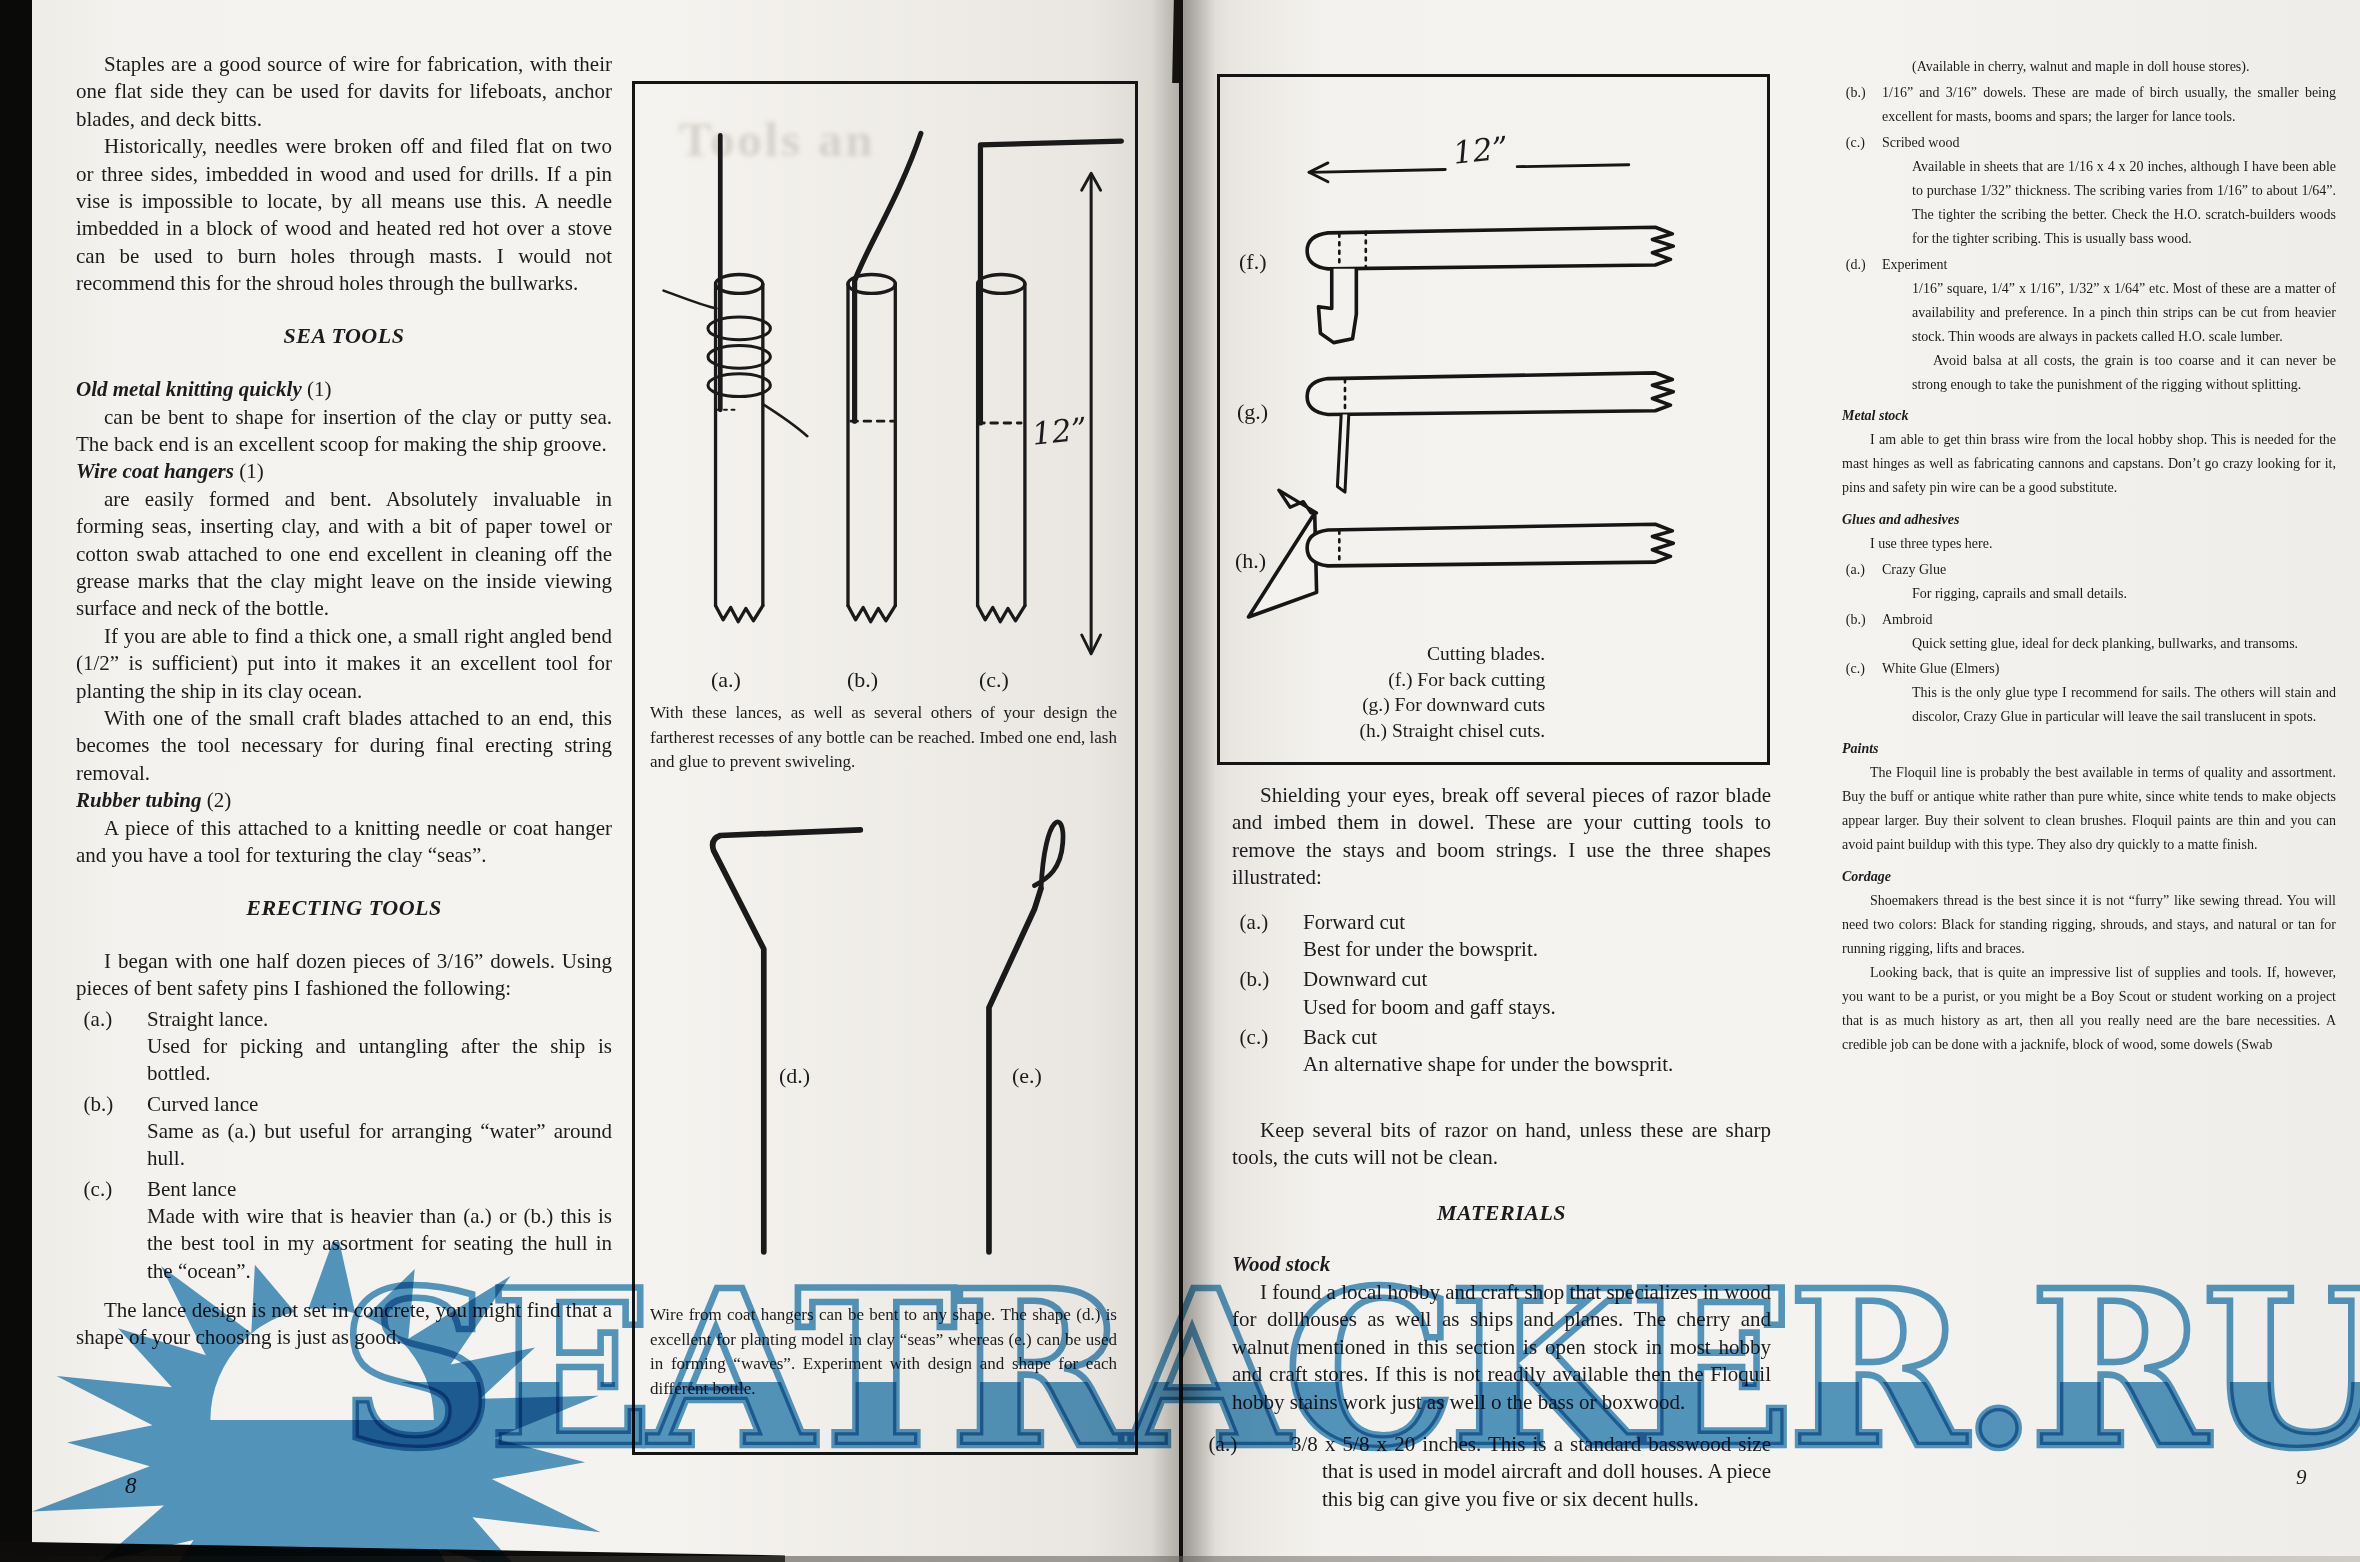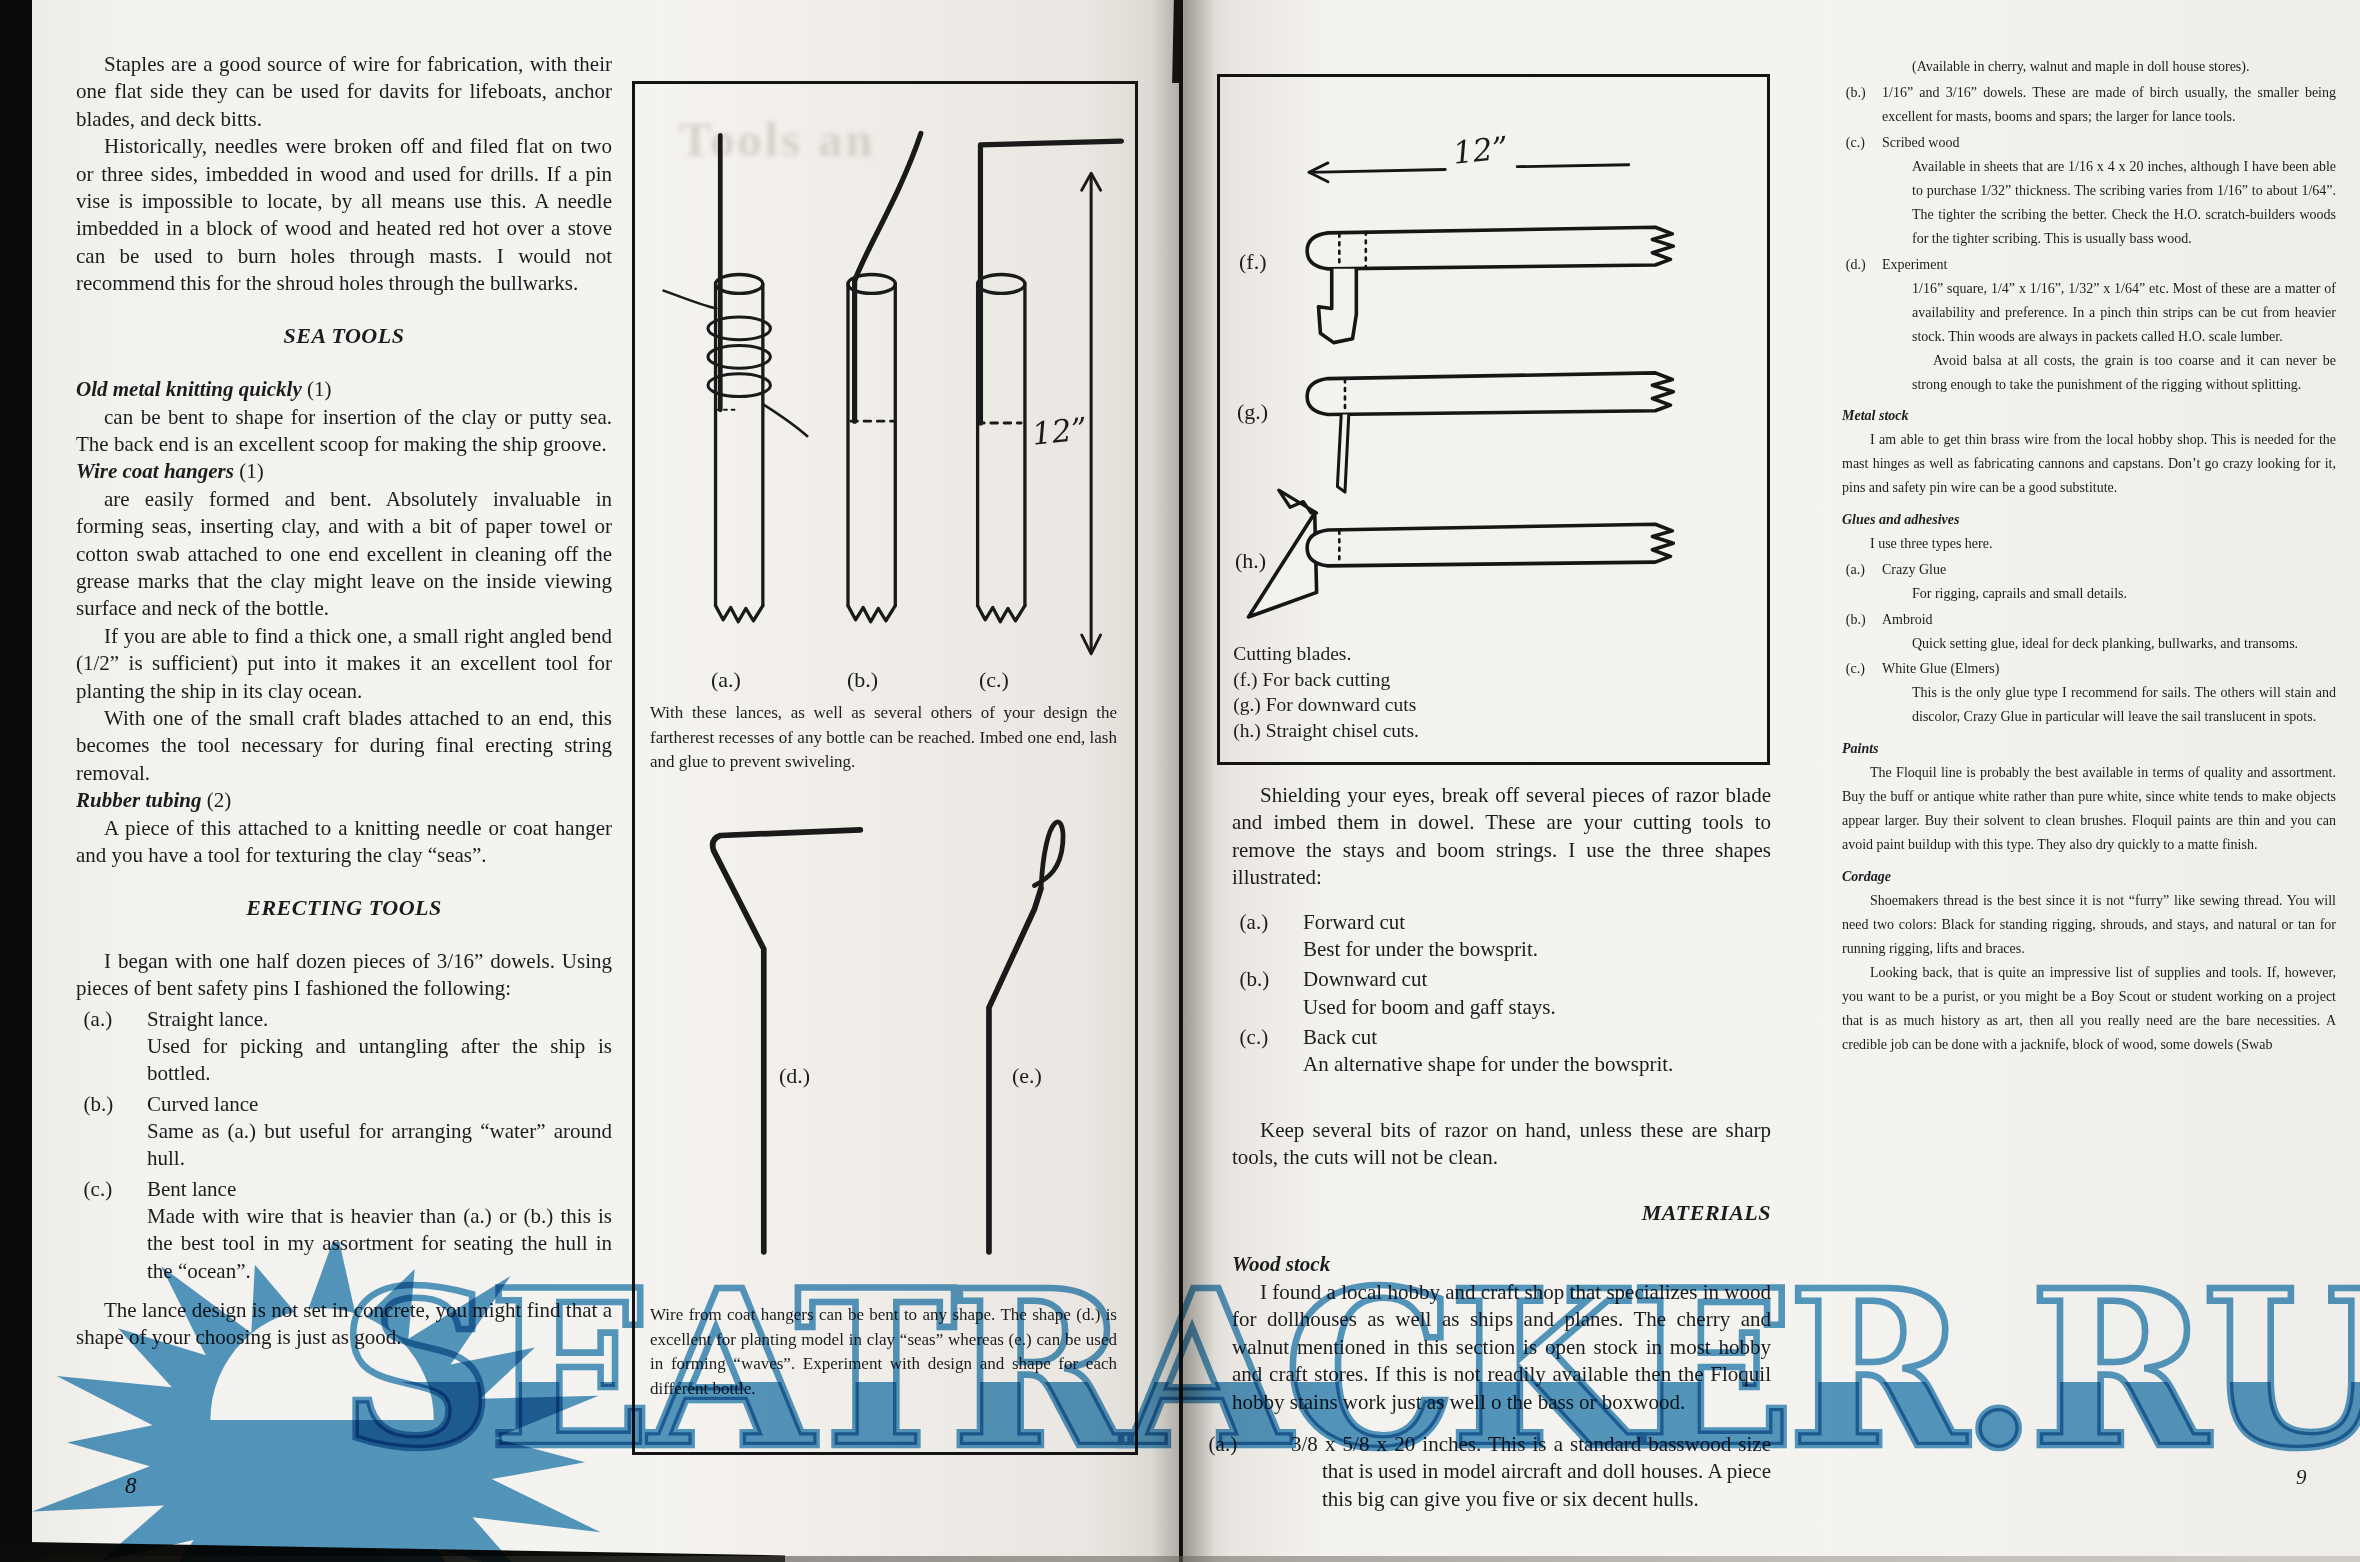--- a/index.html
+++ b/index.html
@@ -37,21 +37,21 @@
   .lid .dsub{padding-left:30px;}
   .runin{position:relative;padding-left:90px;text-indent:-31px;margin-top:15px;}
   .runin .mark{position:absolute;left:7.6px;top:0;}
 
   .figbox{position:absolute;border:3.3px solid #141414;background:transparent;}
   #figbox-left{left:600px;top:81px;width:500px;height:1368px;}
   #figbox-right{left:34px;top:74px;width:547px;height:685px;}
   .figlabel{position:absolute;font-size:22px;}
   .dimlabel{position:absolute;font-size:31px;font-style:italic;font-family:"DejaVu Serif",serif;transform:rotate(-6deg);}
   .figcaption{position:absolute;font-size:17px;line-height:24.6px;text-align:justify;}
-  .capline{font-size:19.5px;line-height:25.6px;text-align:left;}
+  .capline{font-size:19.5px;line-height:25.6px;text-align:right;}
   .ghost{position:absolute;color:#b7b1a8;opacity:.5;filter:blur(2.4px);font-weight:bold;font-size:49px;letter-spacing:2.8px;}
   svg{position:absolute;}
   .pagenum{position:absolute;font-size:23px;font-style:italic;}
 
   
   #watermark{position:absolute;left:0;top:0;width:2360px;height:1562px;pointer-events:none;}
   #wm-sun{mix-blend-mode:multiply;opacity:.96;}
   .wm-text{position:absolute;left:339px;top:1261px;font-family:"DejaVu Serif",serif;font-weight:bold;
     font-size:216px;line-height:1;letter-spacing:-6.6px;white-space:nowrap;
     mix-blend-mode:multiply;opacity:.96;}
@@ -195,21 +195,21 @@
           <span>Downward cut</span>
           <div>Used for boom and gaff stays.</div>
         </div>
         <div class="li">
           <span class="mark">(c.)</span>
           <span>Back cut</span>
           <div>An alternative shape for under the bowsprit.</div>
         </div>
       </div>
       <p class="ind" style="margin-top:38px;">Keep several bits of razor on hand, unless these are sharp tools, the cuts will not be clean.</p>
-      <div class="h-center" style="text-align:right;margin:28px 0 24.6px;">MATERIALS</div>
+      <div class="h-center" style="text-align:center;margin:28px 0 24.6px;">MATERIALS</div>
       <p class="subhead">Wood stock</p>
       <p class="ind">I found a local hobby and craft shop that specializes in wood for dollhouses as well as ships and planes. The cherry and walnut mentioned in this section is open stock in most hobby and craft stores. If this is not readily available then the Floquil hobby stains work just as well o the bass or boxwood.</p>
       <div class="runin">
         <span class="mark">(a.)</span>
         <span>3/8 x 5/8 x 20 inches. This is a standard basswood size that is used in model aircraft and doll houses. A piece this big can give you five or six decent hulls.</span>
       </div>
     </div>
 
     <div class="col" id="col-d">
       <div class="lid">

